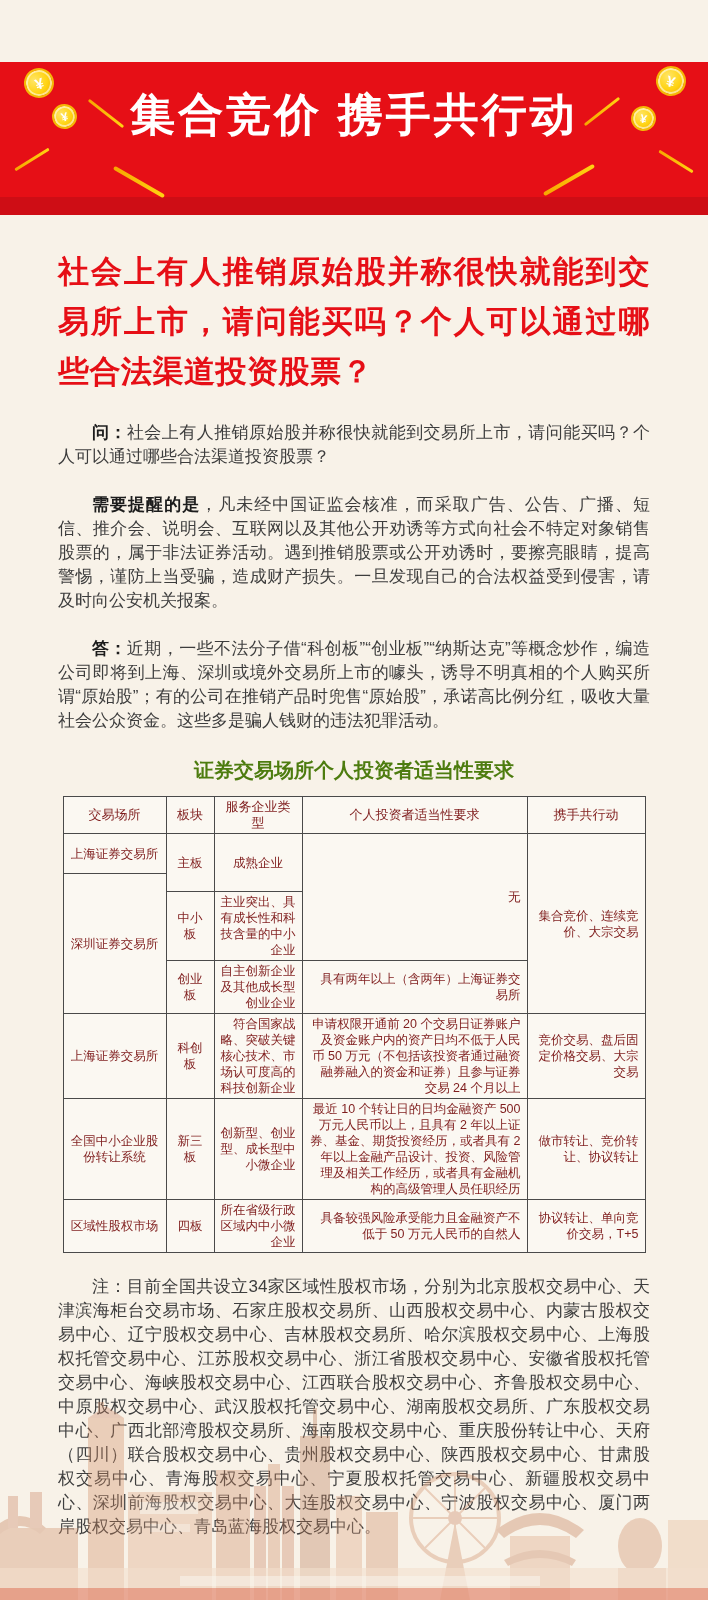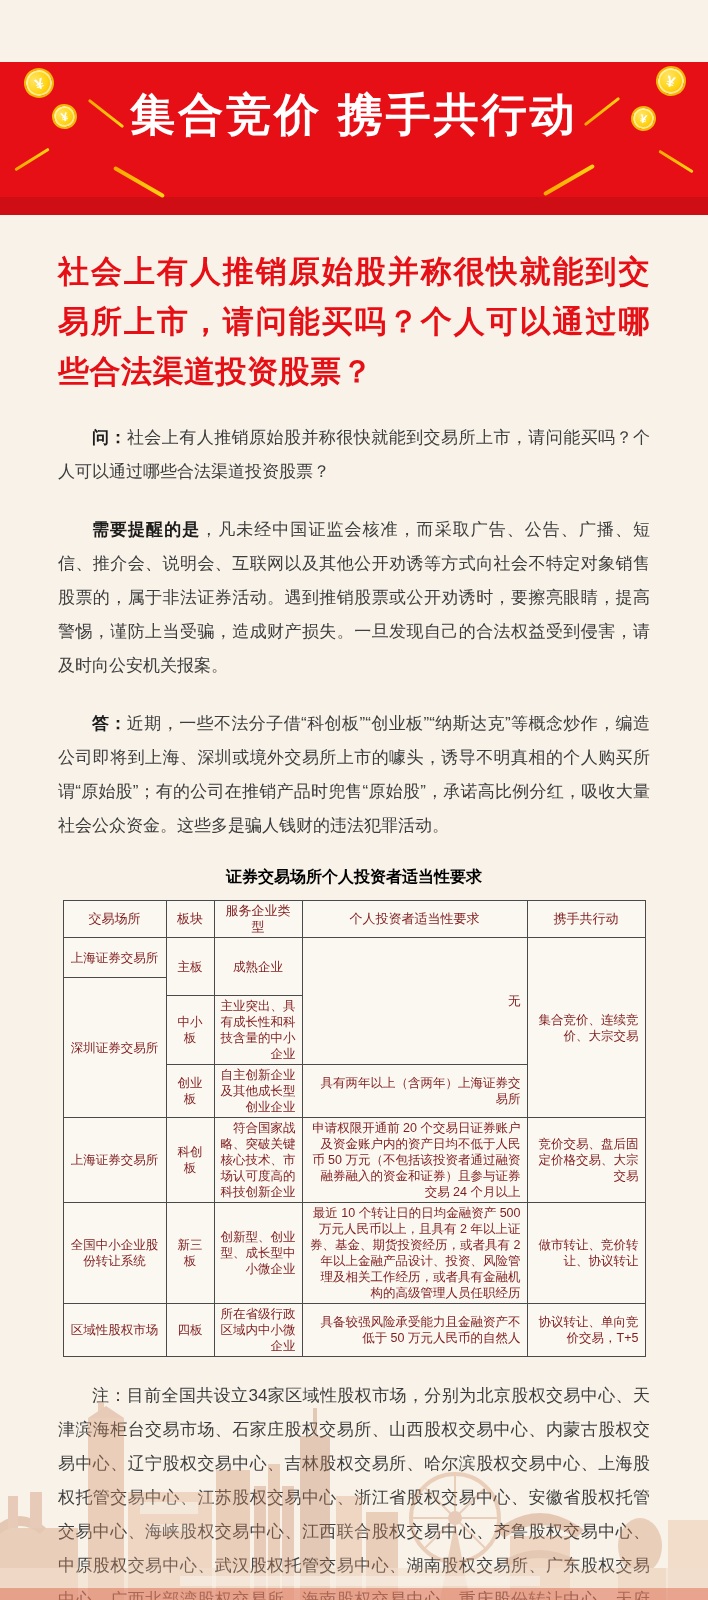--- a/index.html
+++ b/index.html
@@ -24,25 +24,25 @@
   .s2{left:12px;top:96px;width:40px;height:3px;transform:rotate(-32deg);}
   .s3{left:110px;top:118px;width:58px;height:4px;transform:rotate(30deg);}
   .s4{right:84px;top:48px;width:44px;height:3px;transform:rotate(-38deg);}
   .s5{right:12px;top:98px;width:40px;height:3px;transform:rotate(32deg);}
   .s6{right:110px;top:116px;width:58px;height:4px;transform:rotate(-30deg);}
 
   
   .content{position:absolute;top:215px;left:0;width:708px;}
   .question-heading{margin:32px 58px 0;font-size:31px;line-height:50px;font-weight:800;
     color:#e60f16;text-align:justify;letter-spacing:.5px;}
-  .para{margin:24px 58px 0;font-size:17px;line-height:34px;color:#3d3d3d;text-align:justify;text-indent:2em;}
+  .para{margin:24px 58px 0;font-size:17px;line-height:24px;color:#3d3d3d;text-align:justify;text-indent:2em;}
   .para b{color:#1c1c1c;}
 
   
-  .table-title{margin:24px 0 6px;text-align:center;font-size:16px;font-weight:bold;color:#000000;}
+  .table-title{margin:24px 0 6px;text-align:center;font-size:20px;font-weight:bold;color:#4d7c0f;}
   table.suit{border-collapse:collapse;margin:12px auto;width:582px;table-layout:fixed;
     font-size:12.5px;color:#7f1d1d;background:rgba(255,255,255,.45);}
   table.suit th,table.suit td{border:1px solid #4a4a4a;padding:2px 6px;text-align:center;vertical-align:middle;line-height:16px;}
   table.suit th{font-weight:normal;font-size:13px;height:24px;}
   table.suit td.left{text-align:right;}
   tr.rA{height:40px;} tr.rB{height:18px;} tr.rC{height:46px;} tr.rD{height:40px;padding-left:24px;}
   tr.rE{height:62px;} tr.rF{height:72px;} tr.rG{height:42px;}
 
   .note{margin-top:22px;}
 

